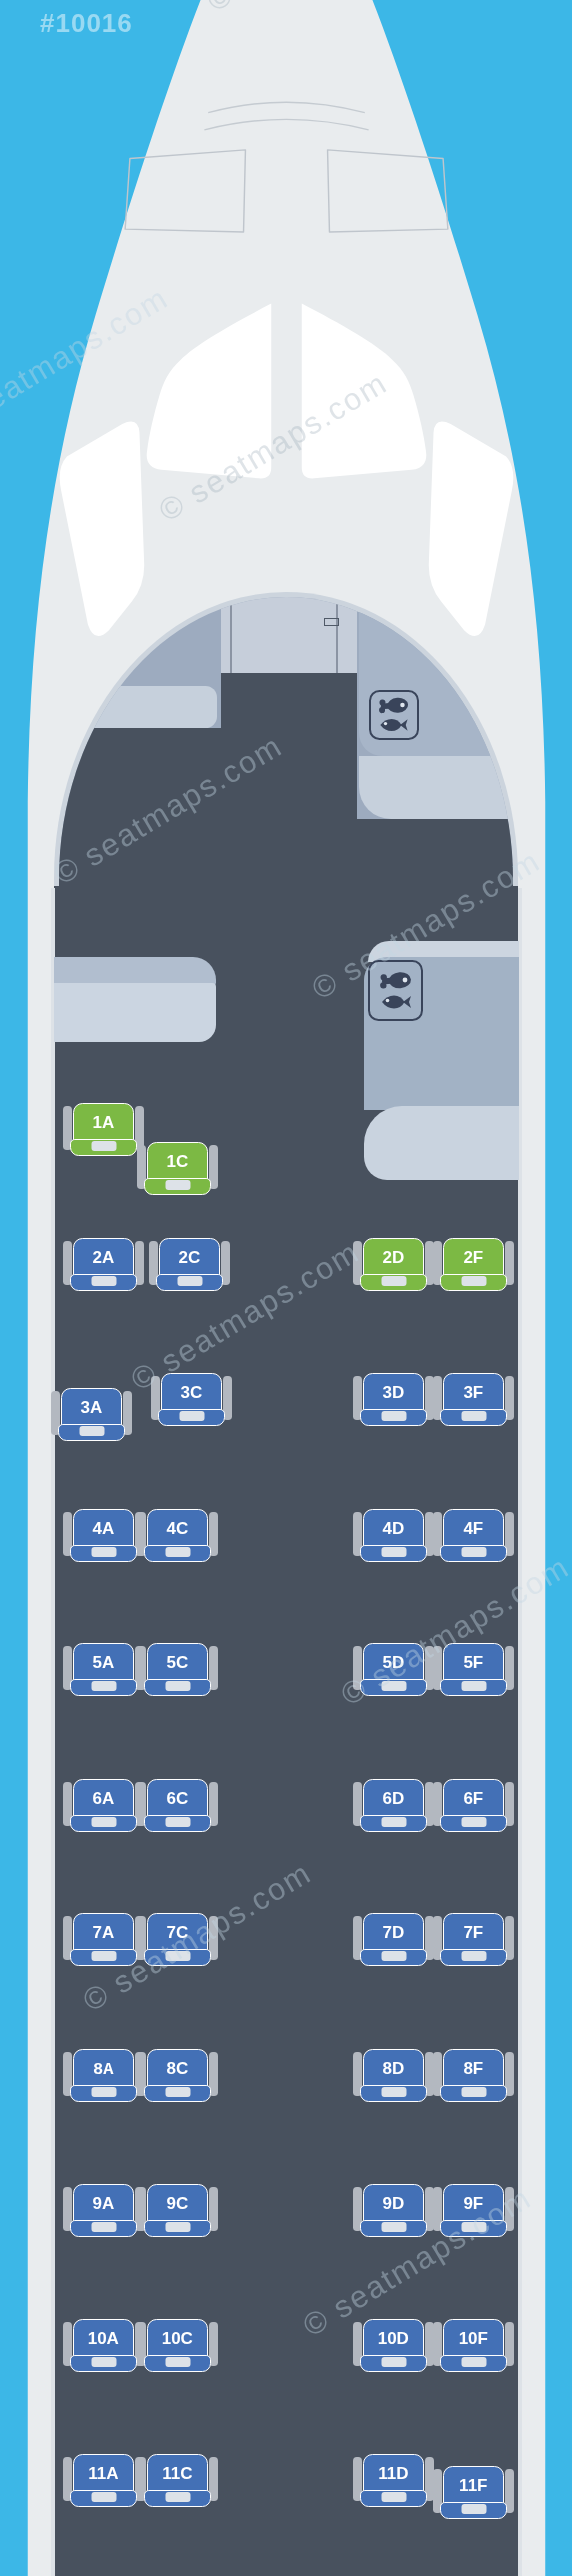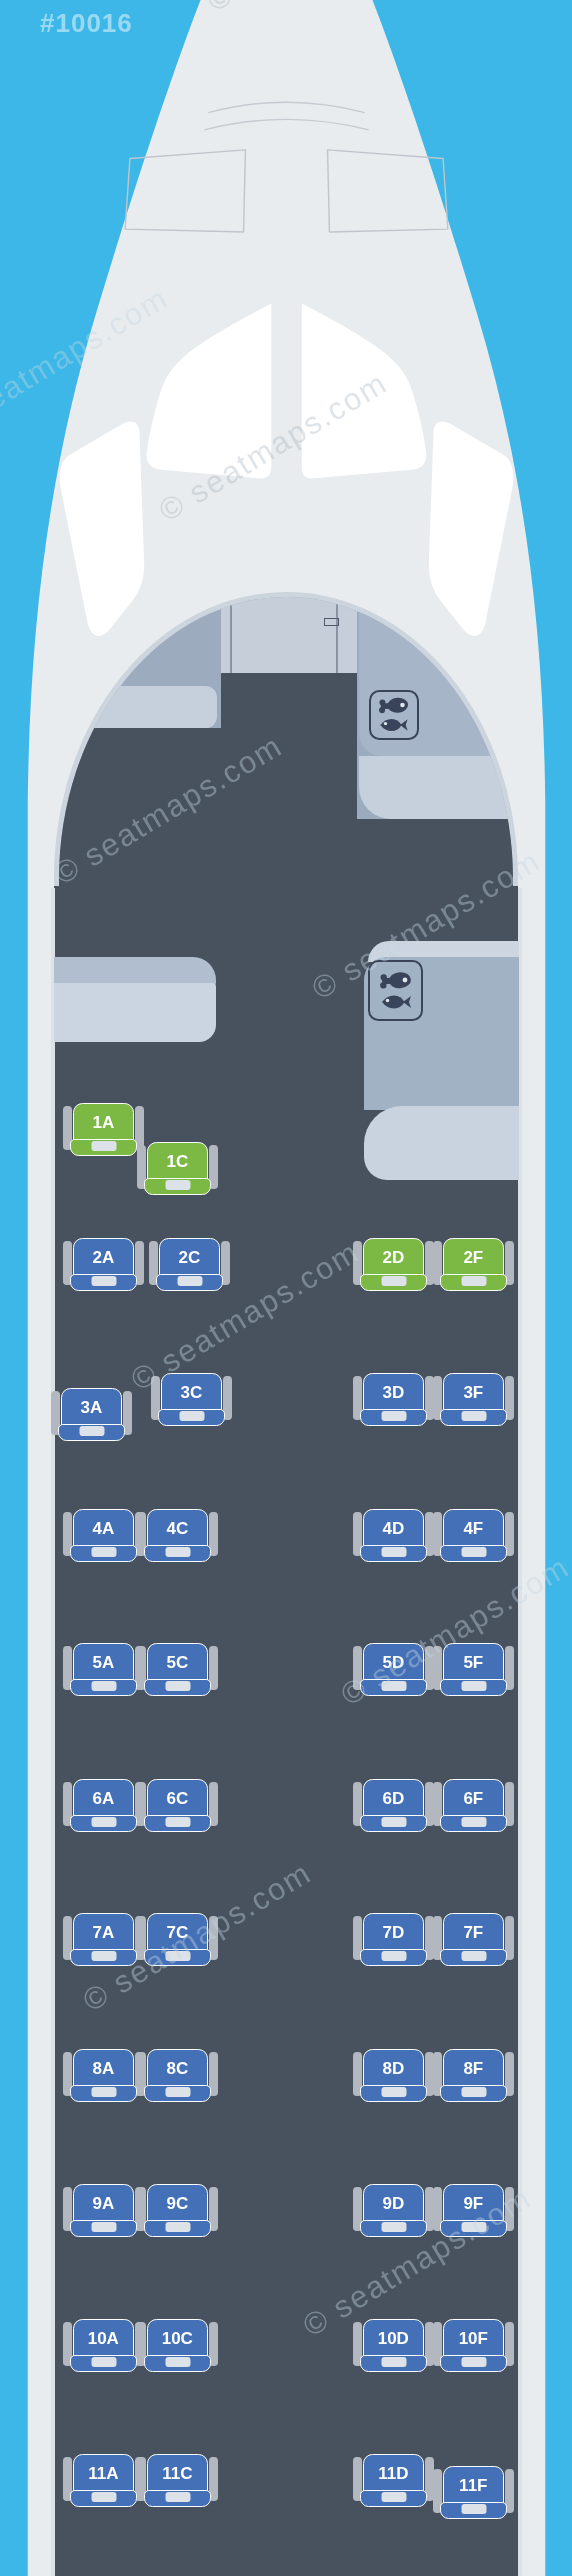--- a/index.html
+++ b/index.html
@@ -362,21 +362,21 @@
         <span class="label">7D</span>
       </div>
       <div class="seat" style="left: 438px; top: 1913px; --seat: #4370b6;">
         <span class="arm l"></span>
         <span class="arm r"></span>
         <span class="back"></span>
         <span class="cushion"></span>
         <span class="notch"></span>
         <span class="label">7F</span>
       </div>
-      <div class="seat" style="left: 68px; top: 2049px; --seat: #4370b6;">
+      <div class="seat" style="left: 68px; top: 2049px; font-family: Liberation Mono, monospace; --seat: #4370b6;">
         <span class="arm l"></span>
         <span class="arm r"></span>
         <span class="back"></span>
         <span class="cushion"></span>
         <span class="notch"></span>
         <span class="label">8A</span>
       </div>
       <div class="seat" style="left: 142px; top: 2049px; text-align: right; --seat: #4370b6;">
         <span class="arm l"></span>
         <span class="arm r"></span>

